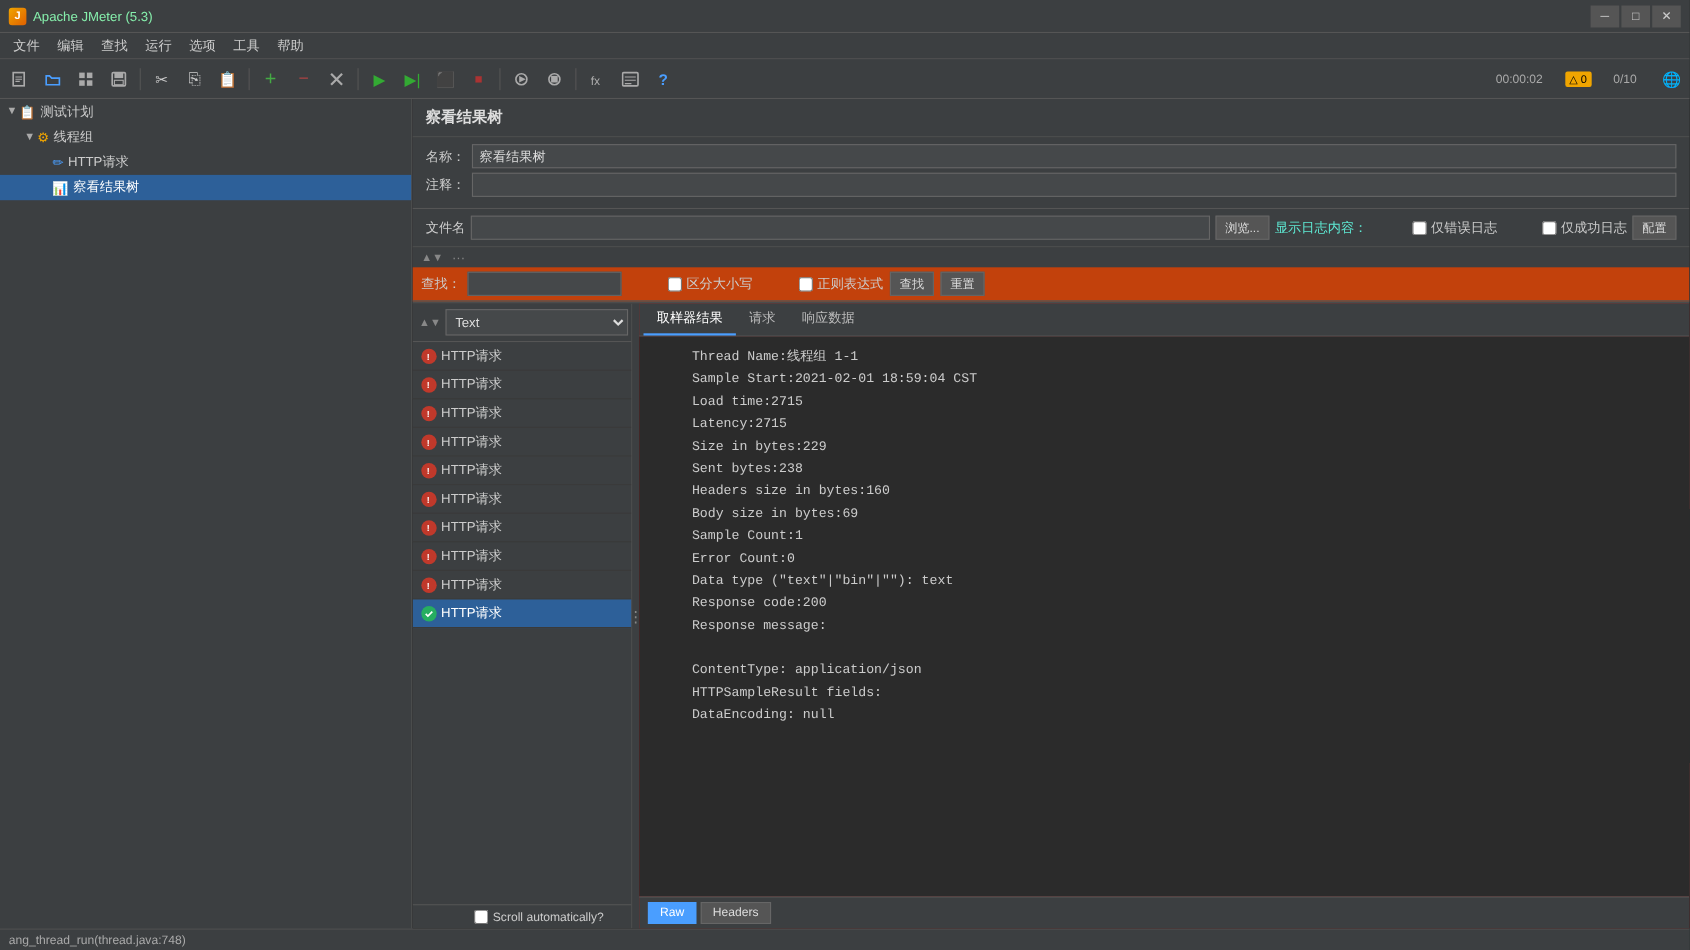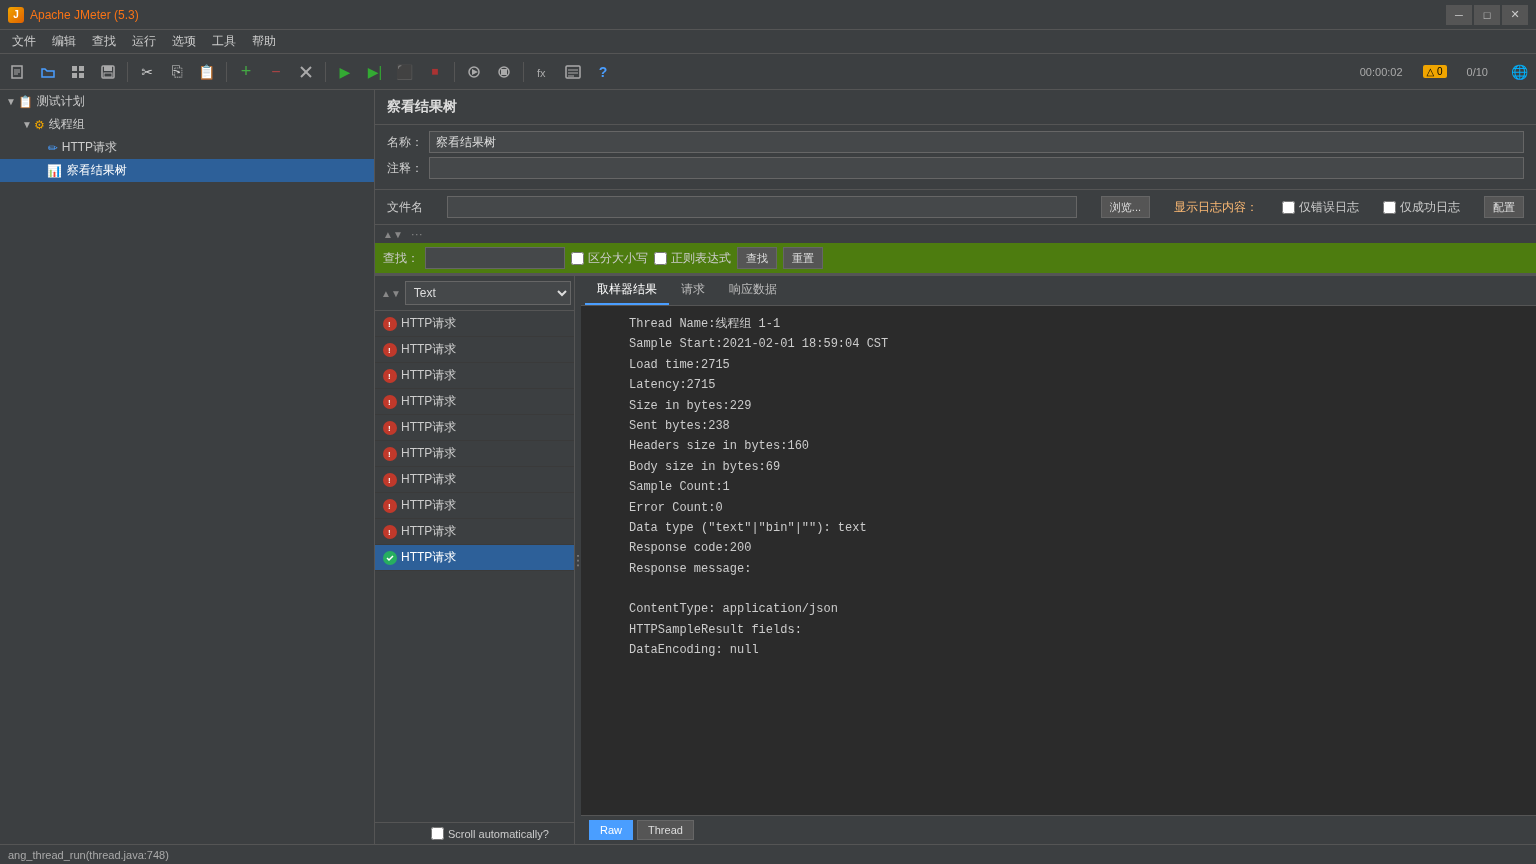--- a/index.html
+++ b/index.html
@@ -16,21 +16,21 @@
       user-select: none;
     }
     .title-bar .app-icon {
       width: 16px; height: 16px; margin-right: 6px;
       background: linear-gradient(135deg, #f0a500, #e06000);
       border-radius: 3px;
       display: flex; align-items: center; justify-content: center;
       font-size: 10px; color: white; font-weight: bold;
     }
     .title-bar .title-text {
-      flex: 1; font-size: 12px; color: #f97316;
+      flex: 1; font-size: 12px; color: #86efac;
     }
     .title-bar .win-controls {
       display: flex; gap: 2px;
     }
     .win-btn {
       width: 26px; height: 20px; background: #555; border: none;
       color: #ccc; cursor: pointer; font-size: 11px;
       display: flex; align-items: center; justify-content: center;
     }
 
@@ -142,46 +142,47 @@
       border: 1px solid #666;
       color: #ddd;
       padding: 2px 6px;
       font-size: 12px;
       height: 22px;
     }
 
     .file-row {
       display: flex;
       align-items: center;
-      gap: 24px;
+      gap: 5px;
     }
     .file-label { color: #ccc; font-size: 12px; min-width: 36px; }
     .file-input { flex: 1; background: #45484a; border: 1px solid #666; color: #ddd; padding: 2px 6px; font-size: 12px; height: 22px; }
     .btn-small {
       background: #555;
       border: 1px solid #666;
       color: #ddd;
       padding: 2px 8px;
       font-size: 11px;
       cursor: pointer;
       height: 22px;
       white-space: nowrap;
     }
     .checkbox-item {
       display: flex;
       align-items: center;
       gap: 4px;
       color: #ccc;
       font-size: 12px;
+      margin-left: 36px;
     }
     input[type=checkbox] { cursor: pointer; }
 
     
     .search-section {
-      background: #4d7c0f;
+      background: #c2410c;
       padding: 4px 8px;
       border-bottom: 1px solid #555;
       display: flex;
       align-items: center;
       gap: 6px;
     }
     .search-label { color: #ccc; font-size: 12px; }
     .search-input {
       width: 140px;
       background: #45484a;
@@ -515,21 +516,21 @@
         <span class="form-label">注释：</span>
         <input class="form-input" type="text" style="">
       </div>
     </div>
 
     <div class="form-section">
       <div class="file-row">
         <span class="file-label">文件名</span>
         <input class="file-input" type="text" style="">
         <button class="btn-small">浏览...</button>
-        <span style="color:#fdba74;font-size:12px;font-family:Liberation Serif, serif;">显示日志内容：</span>
+        <span style="color:#5eead4;font-size:12px;font-family:Liberation Serif, serif;">显示日志内容：</span>
         <div class="checkbox-item">
           <input type="checkbox" style="">
           <span>仅错误日志</span>
         </div>
         <div class="checkbox-item">
           <input type="checkbox" style="">
           <span>仅成功日志</span>
         </div>
         <button class="btn-small">配置</button>
       </div>
@@ -704,21 +705,21 @@
           <span class="field-line">Response code:200</span>
           <span class="field-line">Response message:</span>
           <br>
           <span class="field-line">ContentType: application/json</span>
           <span class="field-line">HTTPSampleResult fields:</span>
           <span class="field-line">DataEncoding: null</span>
         </div>
 
         <div class="detail-footer">
           <button class="footer-btn active">Raw</button>
-          <button class="footer-btn">Thread</button>
+          <button class="footer-btn">Headers</button>
         </div>
       </div>
     </div>
 
   </div>
 </div>
 
 <div class="status-bar">
   <span>ang_thread_run(thread.java:748)</span>
 </div>

